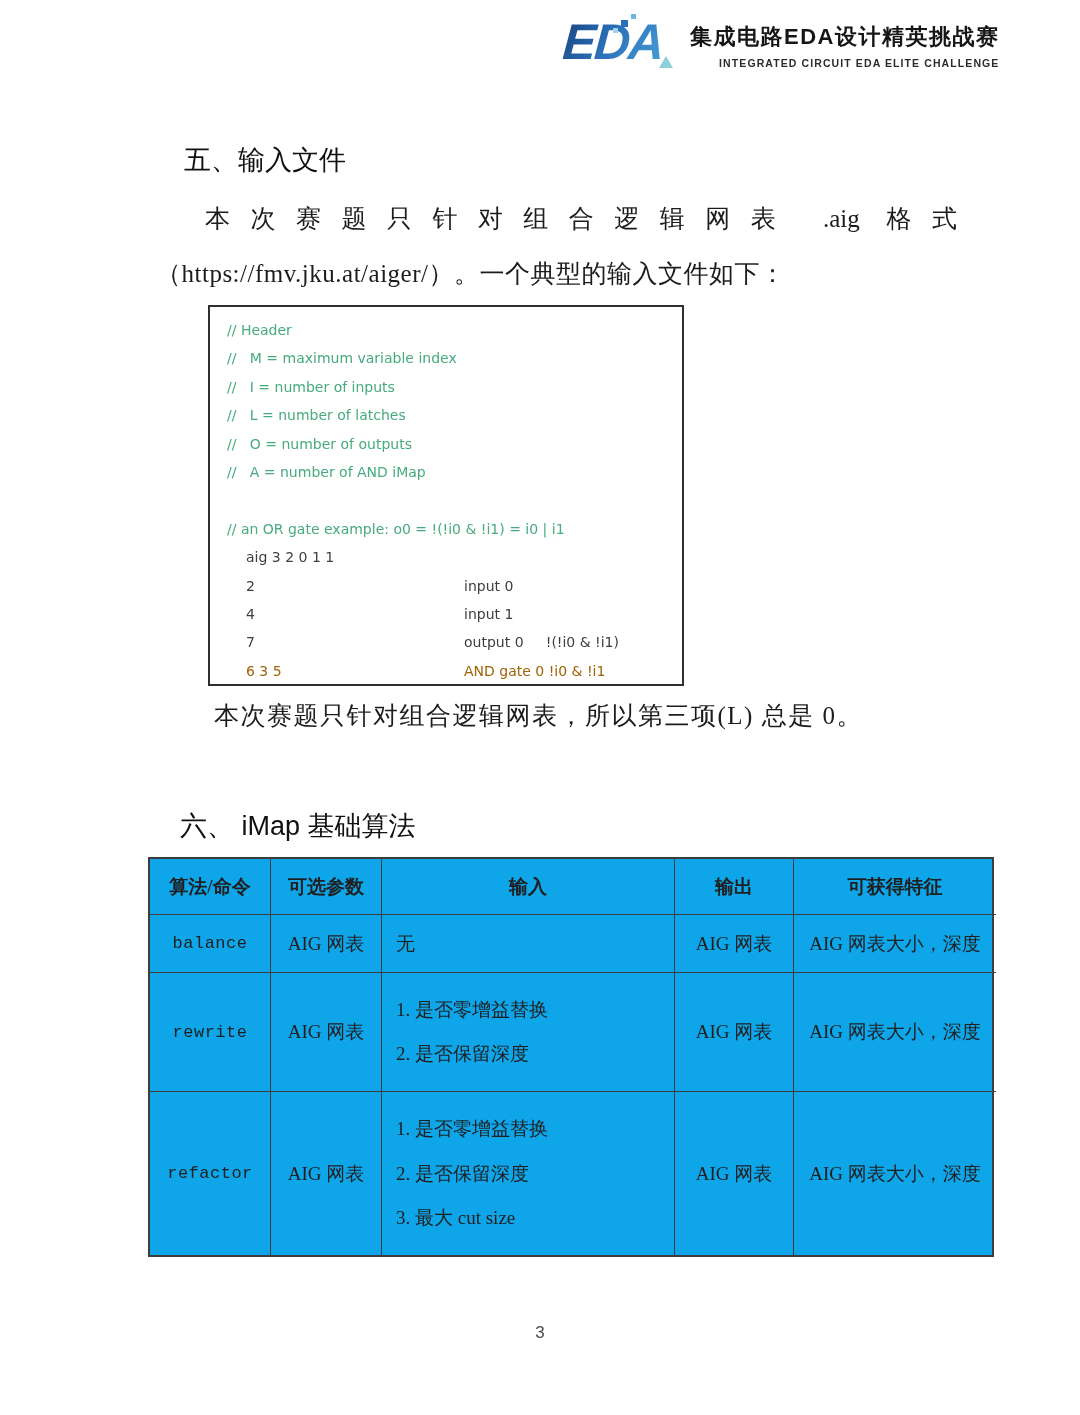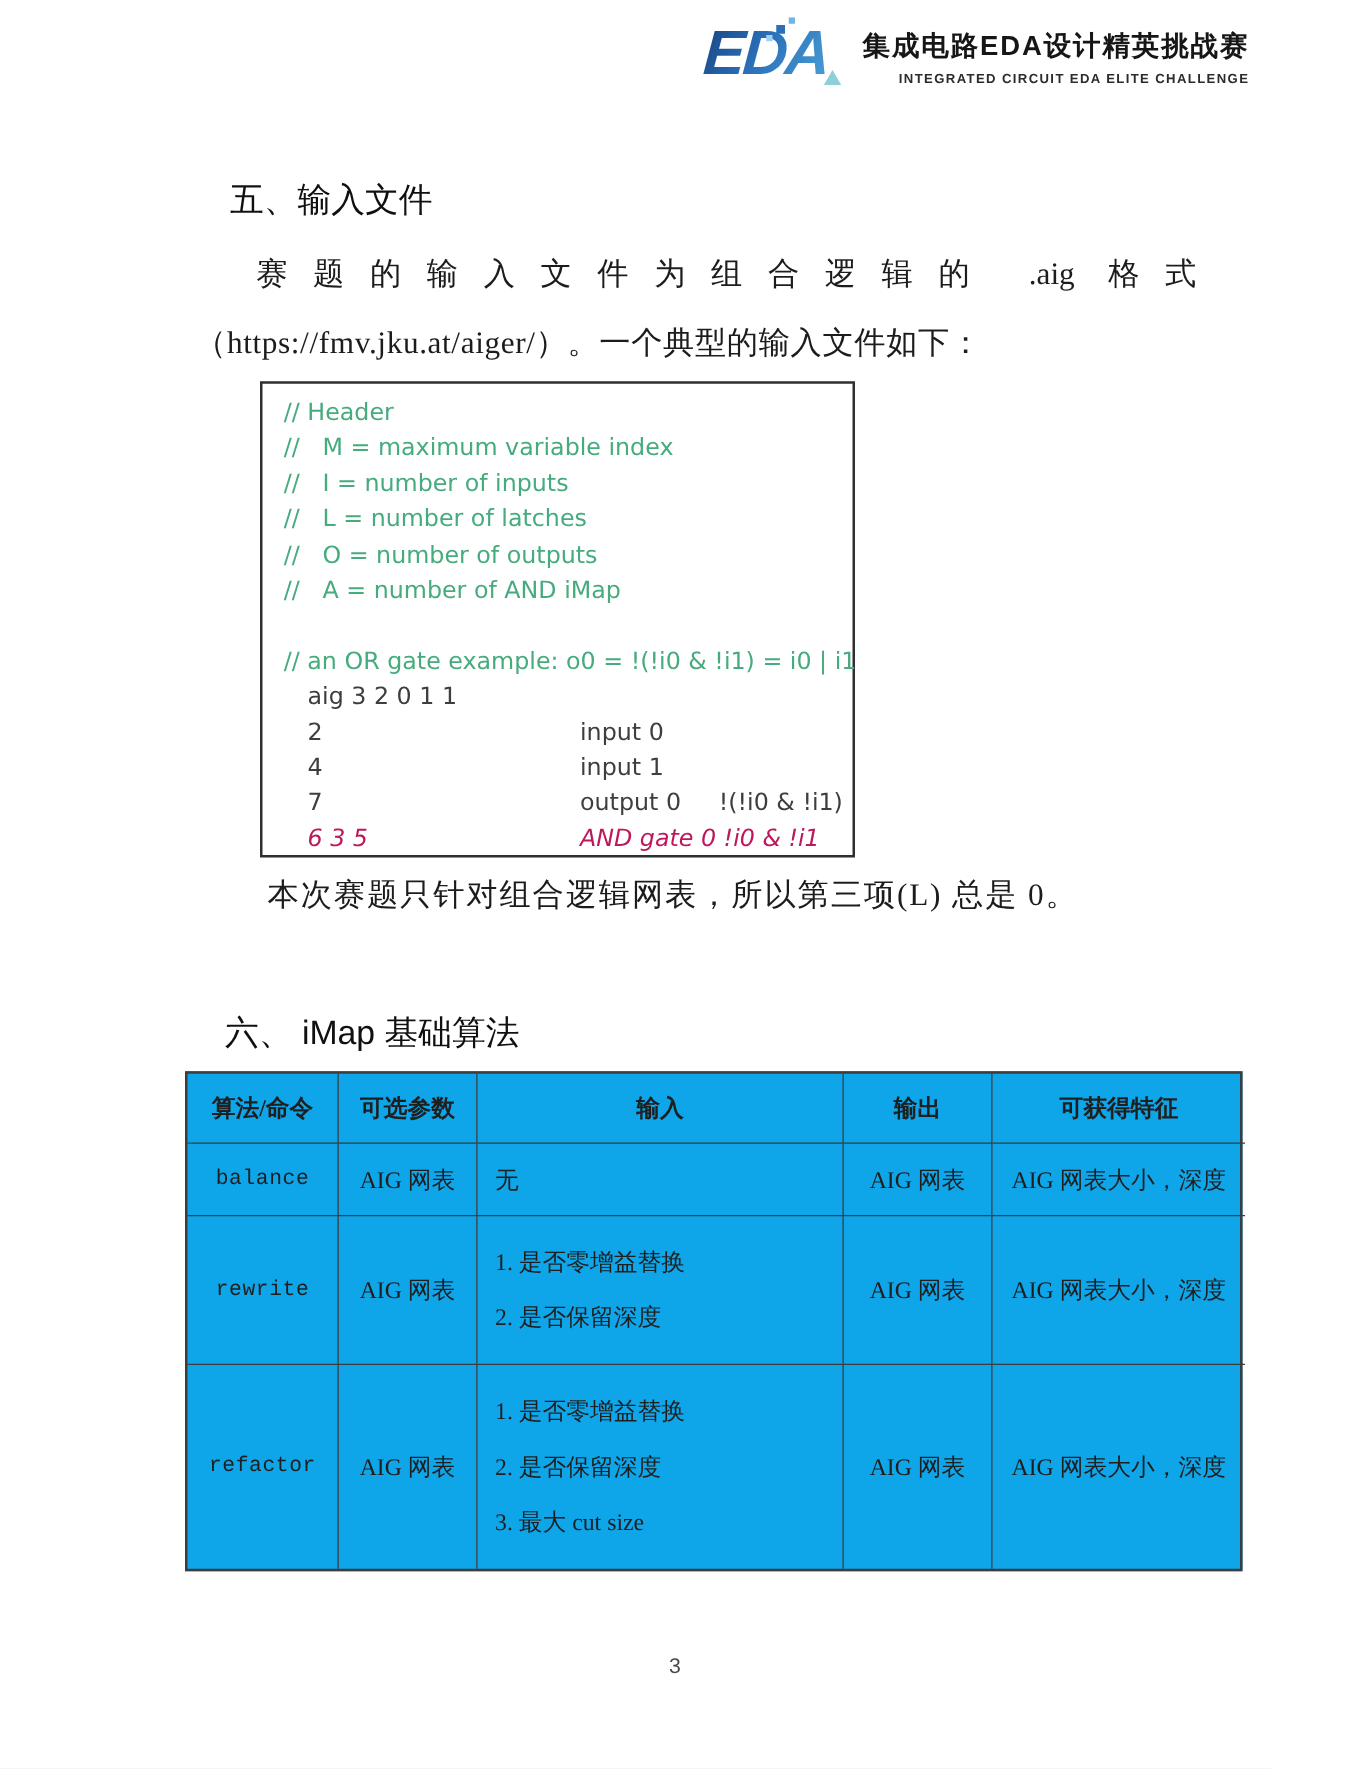--- a/index.html
+++ b/index.html
@@ -97,21 +97,21 @@
 
   
   .code-box {
     position: absolute;
     left: 208px; top: 305px;
     width: 476px; height: 381px;
     border: 2px solid #2f2f2f;
     background: #ffffff;
     padding-top: 9px;
     font-family: "DejaVu Sans", "Liberation Sans", sans-serif;
-    font-size: 19px;
+    font-size: 14px;
   }
   .code-line { height: 28.4px; line-height: 28.4px; white-space: pre; }
   .code-line.comment { padding-left: 17px; }
   .code-line.code { padding-left: 36px; display: flex; }
   .code-col1 { width: 218px; flex: none; white-space: pre; }
   .code-col2 { white-space: pre; }
 
   
   .algo-table {
     position: absolute;
@@ -173,37 +173,37 @@
       <span class="logo-sq sq3"></span>
       <span class="logo-tri"></span>
     </div>
     <div class="hdr-titles">
       <div class="hdr-zh">集成电路EDA设计精英挑战赛</div>
       <div class="hdr-en">INTEGRATED CIRCUIT EDA ELITE CHALLENGE</div>
     </div>
   </div>
 
   <div class="sec-title sec5-title">五、输入文件</div>
-  <div class="para-line p1-l1">赛题的输入文件为组合逻辑的 .aig 格式</div>
+  <div class="para-line p1-l1">本次赛题只针对组合逻辑网表 .aig 格式</div>
   <div class="para-line p1-l2">（https://fmv.jku.at/aiger/）。一个典型的输入文件如下：</div>
 
   <div class="code-box" id="code-box">
       <div class="code-line comment" style="color: rgb(70, 171, 125);">// Header</div>
       <div class="code-line comment" style="color: rgb(70, 171, 125);">//   M = maximum variable index</div>
       <div class="code-line comment" style="color: rgb(70, 171, 125);">//   I = number of inputs</div>
       <div class="code-line comment" style="color: rgb(70, 171, 125);">//   L = number of latches</div>
       <div class="code-line comment" style="color: rgb(70, 171, 125);">//   O = number of outputs</div>
       <div class="code-line comment" style="color: rgb(70, 171, 125);">//   A = number of AND iMap</div>
       <div class="code-line"></div>
       <div class="code-line comment" style="color: rgb(70, 171, 125);">// an OR gate example: o0 = !(!i0 &amp; !i1) = i0 | i1</div>
       <div class="code-line code" style="color: rgb(62, 62, 62);"><span class="code-col1">aig 3 2 0 1 1</span><span class="code-col2"></span></div>
       <div class="code-line code" style="color: rgb(62, 62, 62);"><span class="code-col1">2</span><span class="code-col2">input 0</span></div>
       <div class="code-line code" style="color: rgb(62, 62, 62);"><span class="code-col1">4</span><span class="code-col2">input 1</span></div>
       <div class="code-line code" style="color: rgb(62, 62, 62);"><span class="code-col1">7</span><span class="code-col2">output 0     !(!i0 &amp; !i1)</span></div>
-      <div class="code-line code" style="color: #be185d; font-style: italic;"><span class="code-col1">6 3 5</span><span class="code-col2">AND gate 0 !i0 &amp; !i1</span></div>
+      <div class="code-line code" style="color: #a16207;"><span class="code-col1">6 3 5</span><span class="code-col2">AND gate 0 !i0 &amp; !i1</span></div>
     </div>
 
   <div class="para-line note-para">本次赛题只针对组合逻辑网表，所以第三项(L) 总是 0。</div>
 
   <div class="sec-title sec6-title">六、 iMap 基础算法</div>
 
   <div class="algo-table" id="algo-table">
       <div class="tcell th">算法/命令</div>
       <div class="tcell th">可选参数</div>
       <div class="tcell th">输入</div>

